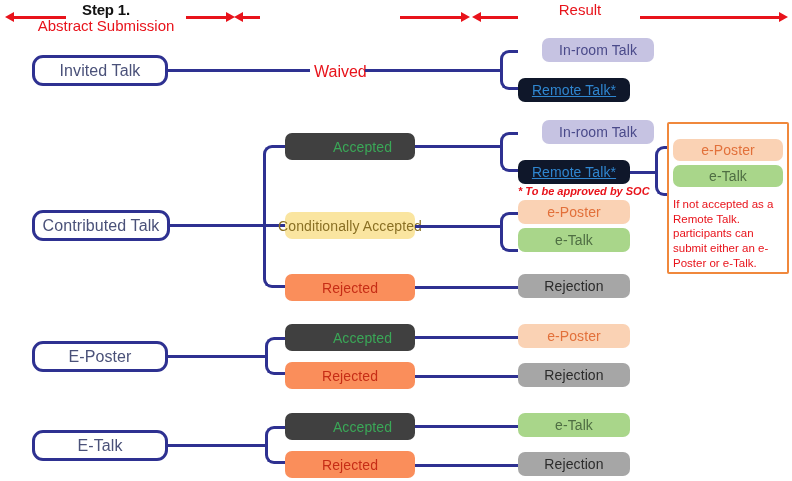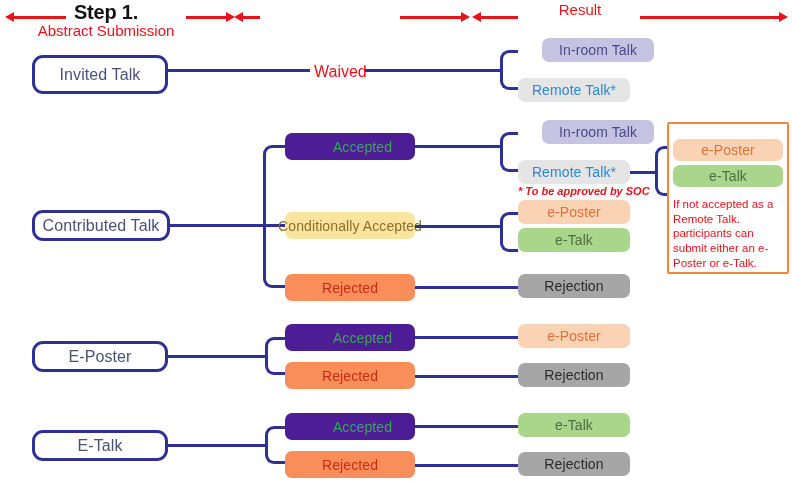--- a/index.html
+++ b/index.html
@@ -21,21 +21,21 @@
   
   .step-label {
     position: absolute;
     text-align: center;
     line-height: 1.05;
     white-space: nowrap;
     color: #e8131b;
   }
   .step-label .num {
     display: block;
-    font-size: 20px;
+    font-size: 15px;
     font-weight: 700;
     color: #111111;
     letter-spacing: -0.2px;
   }
   .step-label .name {
     display: block;
     font-size: 15px;
     font-weight: 400;
     color: #e8131b;
   }
@@ -75,27 +75,27 @@
     position: absolute;
     box-sizing: border-box;
     border-radius: 7px;
     display: flex;
     align-items: center;
     justify-content: center;
     font-size: 14px;
     letter-spacing: 0.1px;
     white-space: nowrap;
   }
-  .chip.green   { background: #4c1d95; color: #3aa757; padding-left: 25px; }
+  .chip.green   { background: #404040; color: #3aa757; padding-left: 25px; }
   .chip.yellow  { background: #fae5a0; color: #8a7024; }
   .chip.orange  { background: #fa8e5b; color: #c62d16; }
   .chip.peach   { background: #fad2b4; color: #e2703a; }
   .chip.greenmid{ background: #a9d68a; color: #4f6e43; }
   .chip.purple  { background: #c6c3e2; color: #4a4a8a; margin-left: 24px; }
-  .chip.blue    { background: #e5e5e5; color: #2f86d0; }
+  .chip.blue    { background: #0f172a; color: #2f86d0; text-decoration: underline; }
   .chip.grey    { background: #a6a6a6; color: #2b2b2b; }
 
   
   .conn-h {
     position: absolute;
     height: 3px;
     background: #2e3191;
   }
   
   .bracket {
@@ -152,21 +152,21 @@
   <div class="arrow-head arrow-left" style="left:234px; top:12px;"></div>
   <div class="axis-line" style="left:242px; top:16px; width:18px;"></div>
   <div class="axis-line" style="left:400px; top:16px; width:62px;"></div>
   <div class="arrow-head arrow-right" style="left:461px; top:12px;"></div>
 
   <div class="arrow-head arrow-left" style="left:472px; top:12px;"></div>
   <div class="axis-line" style="left:480px; top:16px; width:38px;"></div>
   <div class="axis-line" style="left:640px; top:16px; width:140px;"></div>
   <div class="arrow-head arrow-right" style="left:779px; top:12px;"></div>
 
-  <div class="stage-box" style="left:32px; top:55px; width:136px; height:39px;">
+  <div class="stage-box" style="left:32px; top:55px; width:136px; height:31px;">
     <span>Invited Talk</span>
   </div>
 
   <div class="conn-h" style="left:168px; top:69px; width:142px;"></div>
   <div class="note-red" style="left:314px; top:63px; font-size:16px; font-weight:400;">Waived</div>
   <div class="conn-h" style="left:365px; top:69px; width:135px;"></div>
 
   <div class="bracket" style="left:500px; top:50px; width:18px; height:40px;"></div>
   <div class="conn-h" style="left:497px; top:69px; width:6px;"></div>
 

